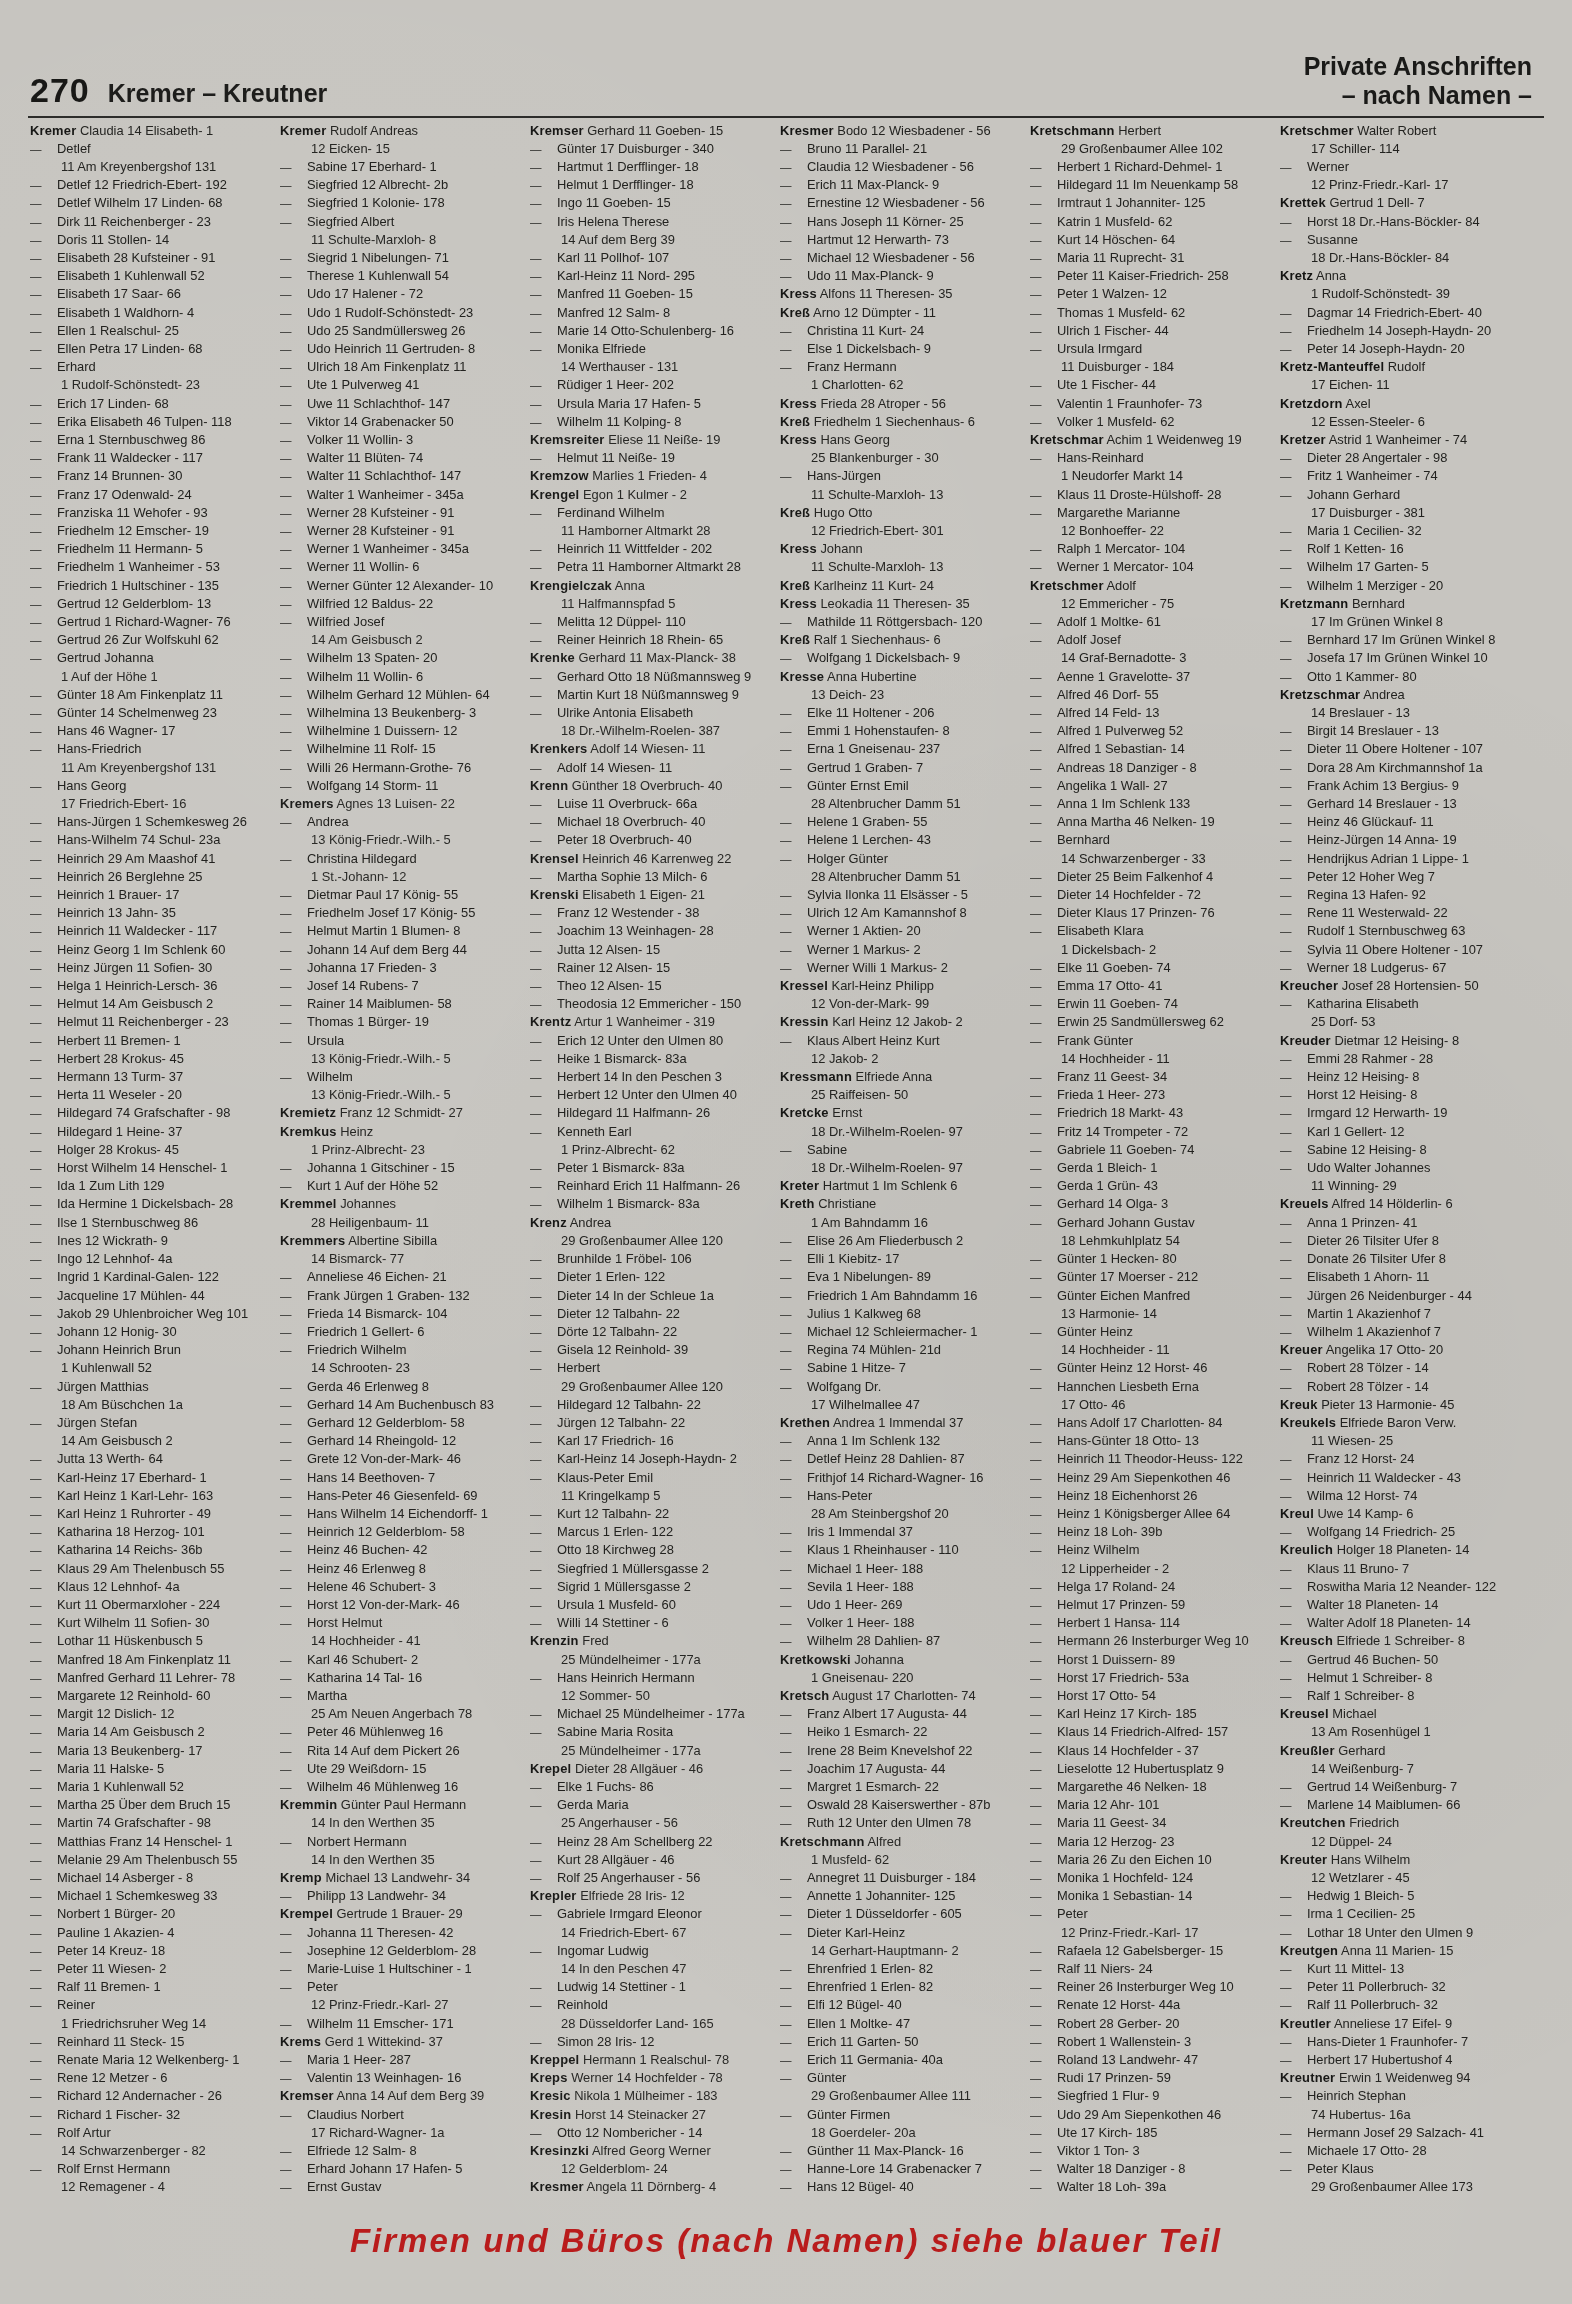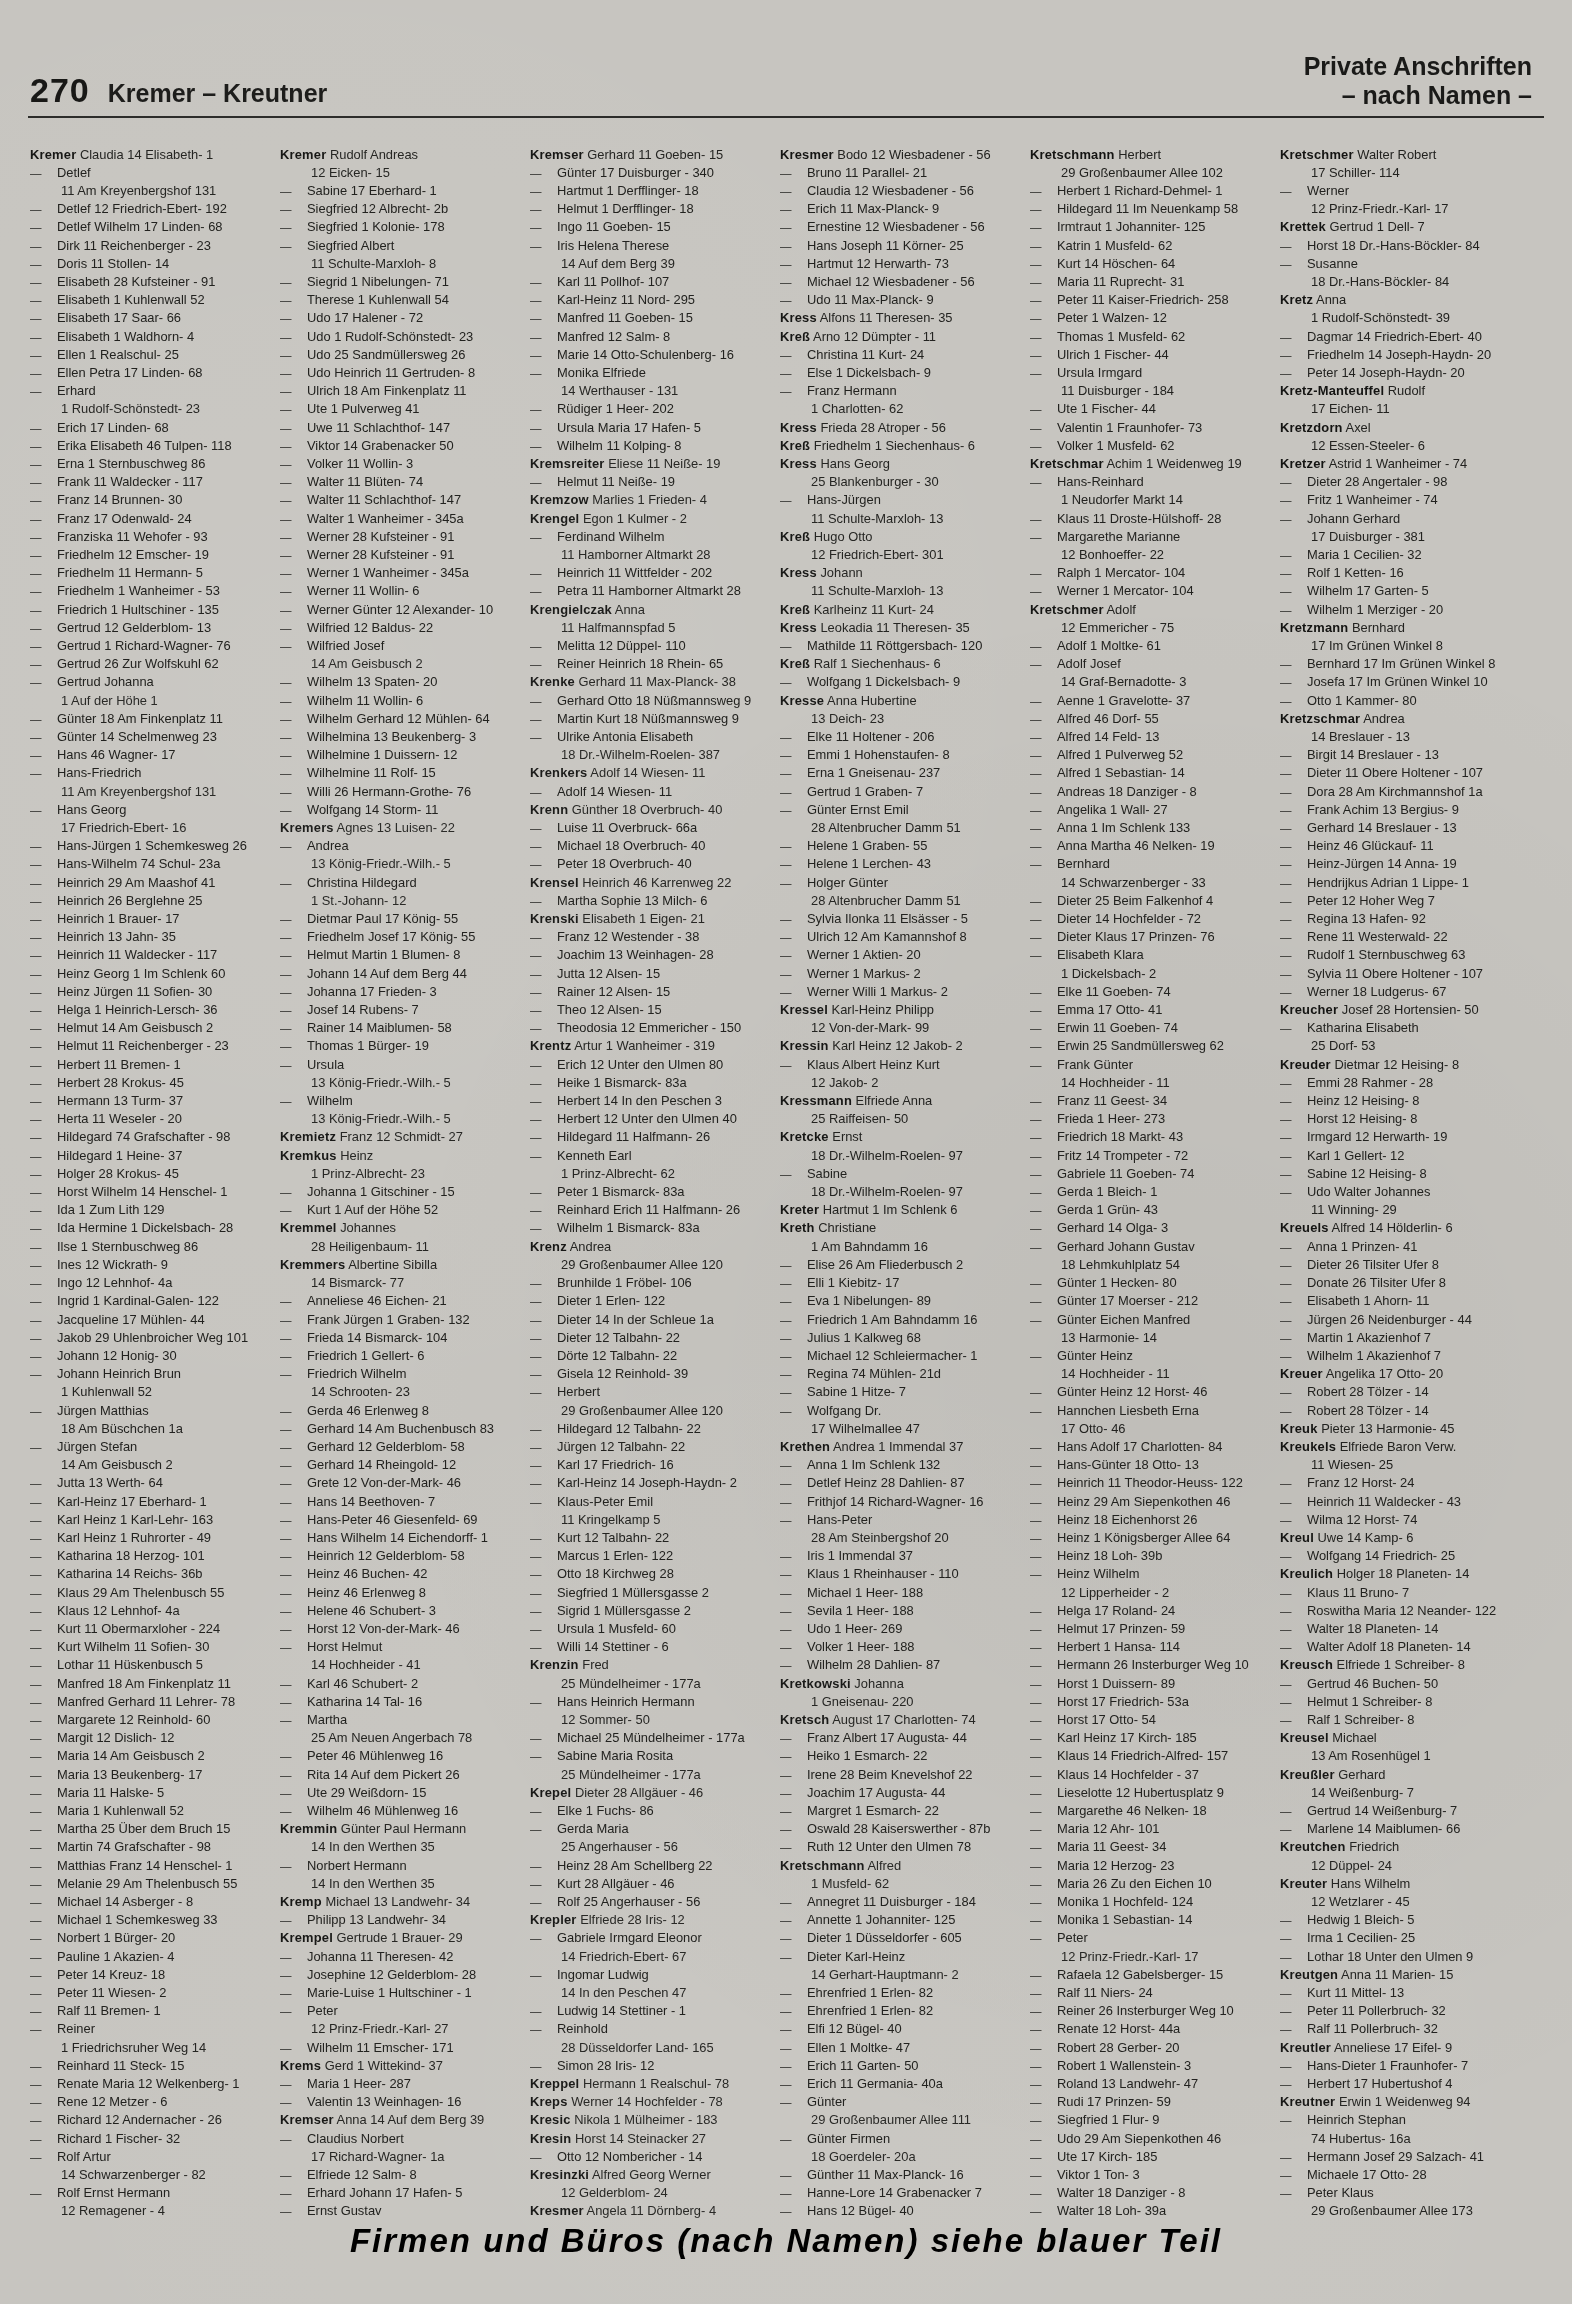--- a/index.html
+++ b/index.html
@@ -26,21 +26,21 @@
   .page-number{font-size:34px;font-weight:bold;letter-spacing:1px;color:#161614;}
   .page-title{font-size:25px;font-weight:bold;color:#1a1a18;}
   .header-right{text-align:right;line-height:1.15;}
   .header-right div{font-size:25px;font-weight:bold;color:#1a1a18;}
   .rule{
     border:none;border-top:2px solid #2a2a28;
     margin:0 28px 0 28px;
   }
   .columns{
     display:flex;
-    padding:28px 26px 0 30px;
+    padding:4px 26px 0 30px;
     height:2072px;
     overflow:hidden;
   }
   .col{width:250px;flex:0 0 250px;overflow:hidden;}
   .col:last-child{width:262px;flex:0 0 262px;}
   .ln{
     font-size:12.9px;
     line-height:18.2px;
     white-space:nowrap;
     color:#22221f;
@@ -52,21 +52,21 @@
     position:absolute;left:0;top:0;
     font-size:11.5px;
   }
   .ln.c{padding-left:31px;}
   .footer{
     position:absolute;left:0;right:0;top:2222px;
     text-align:center;
   }
   .footer span{
     font-size:33px;font-weight:bold;font-style:italic;
-    letter-spacing:2px;color:#000000;
+    letter-spacing:2px;color:#b91c1c;
   }
 </style>
 </head>
 <body>
 
 <div class="paper-noise"></div>
 
 <div class="header">
   <div class="header-left">
     <span class="page-number">270</span>

